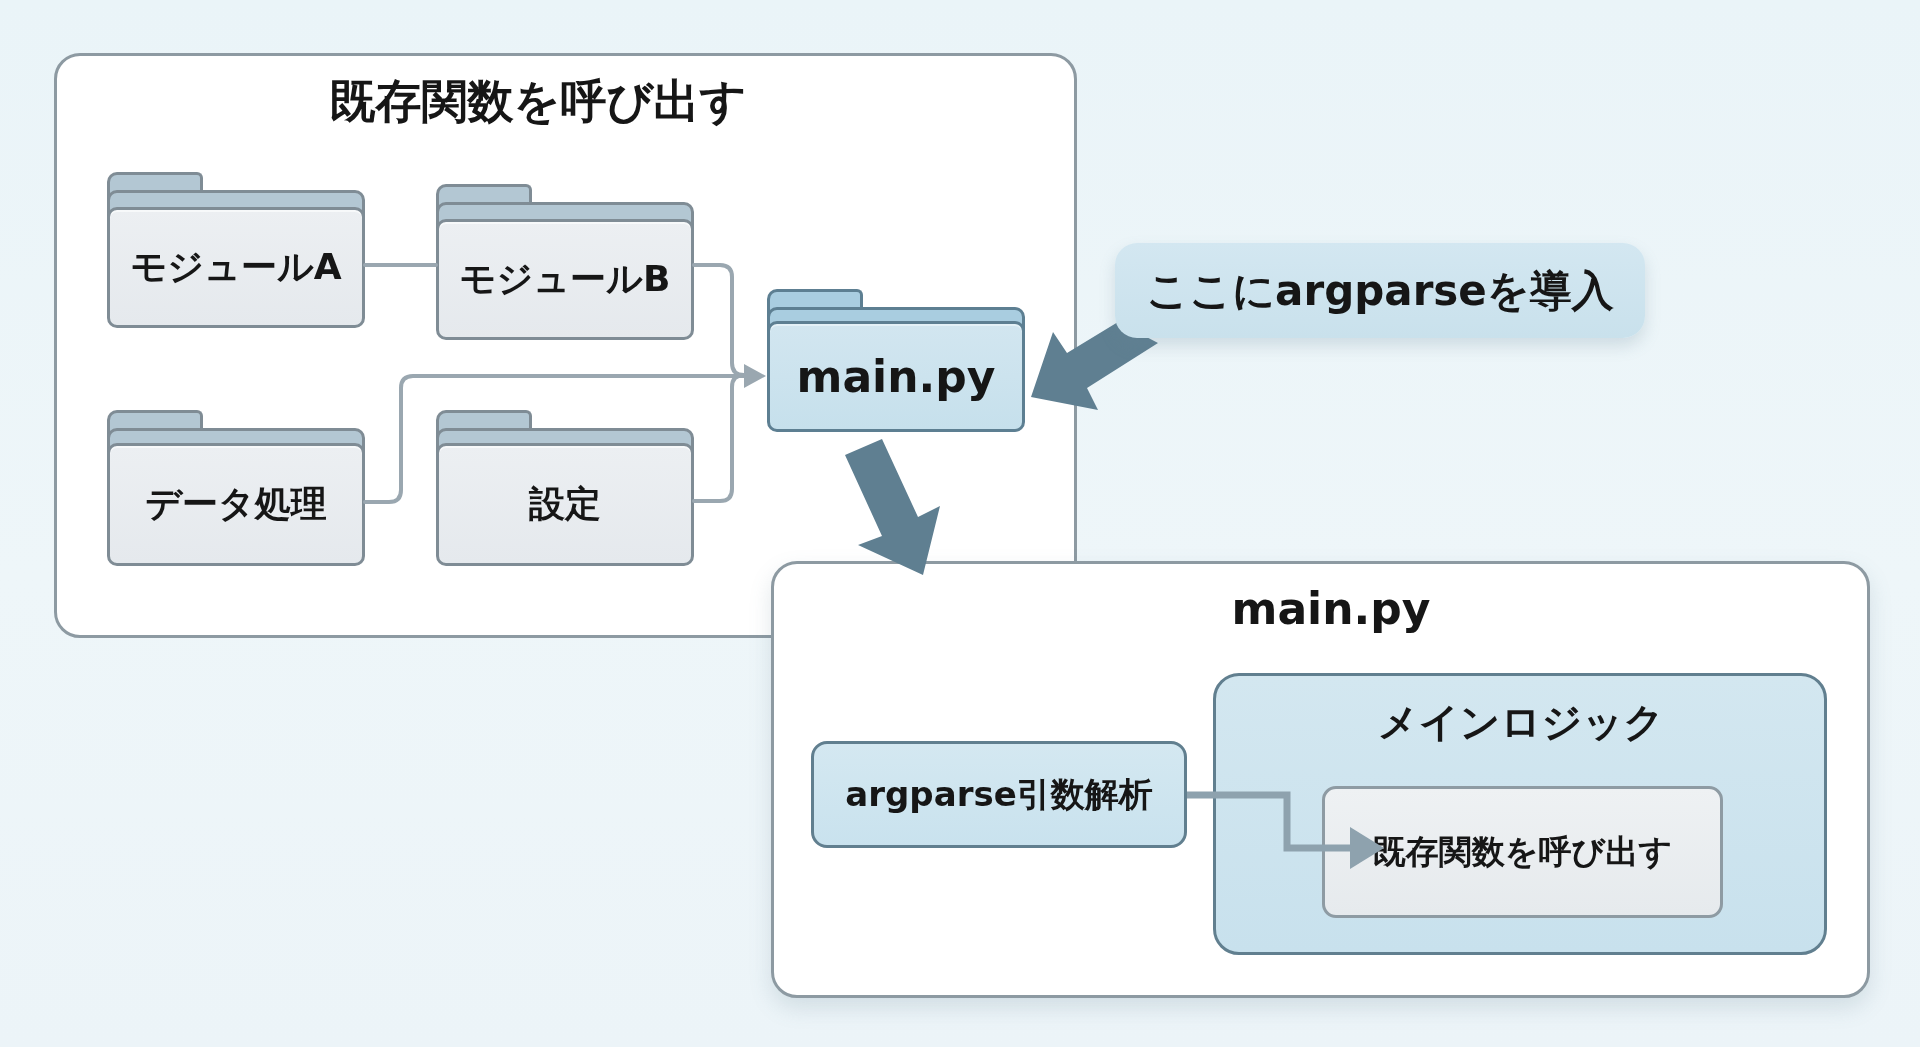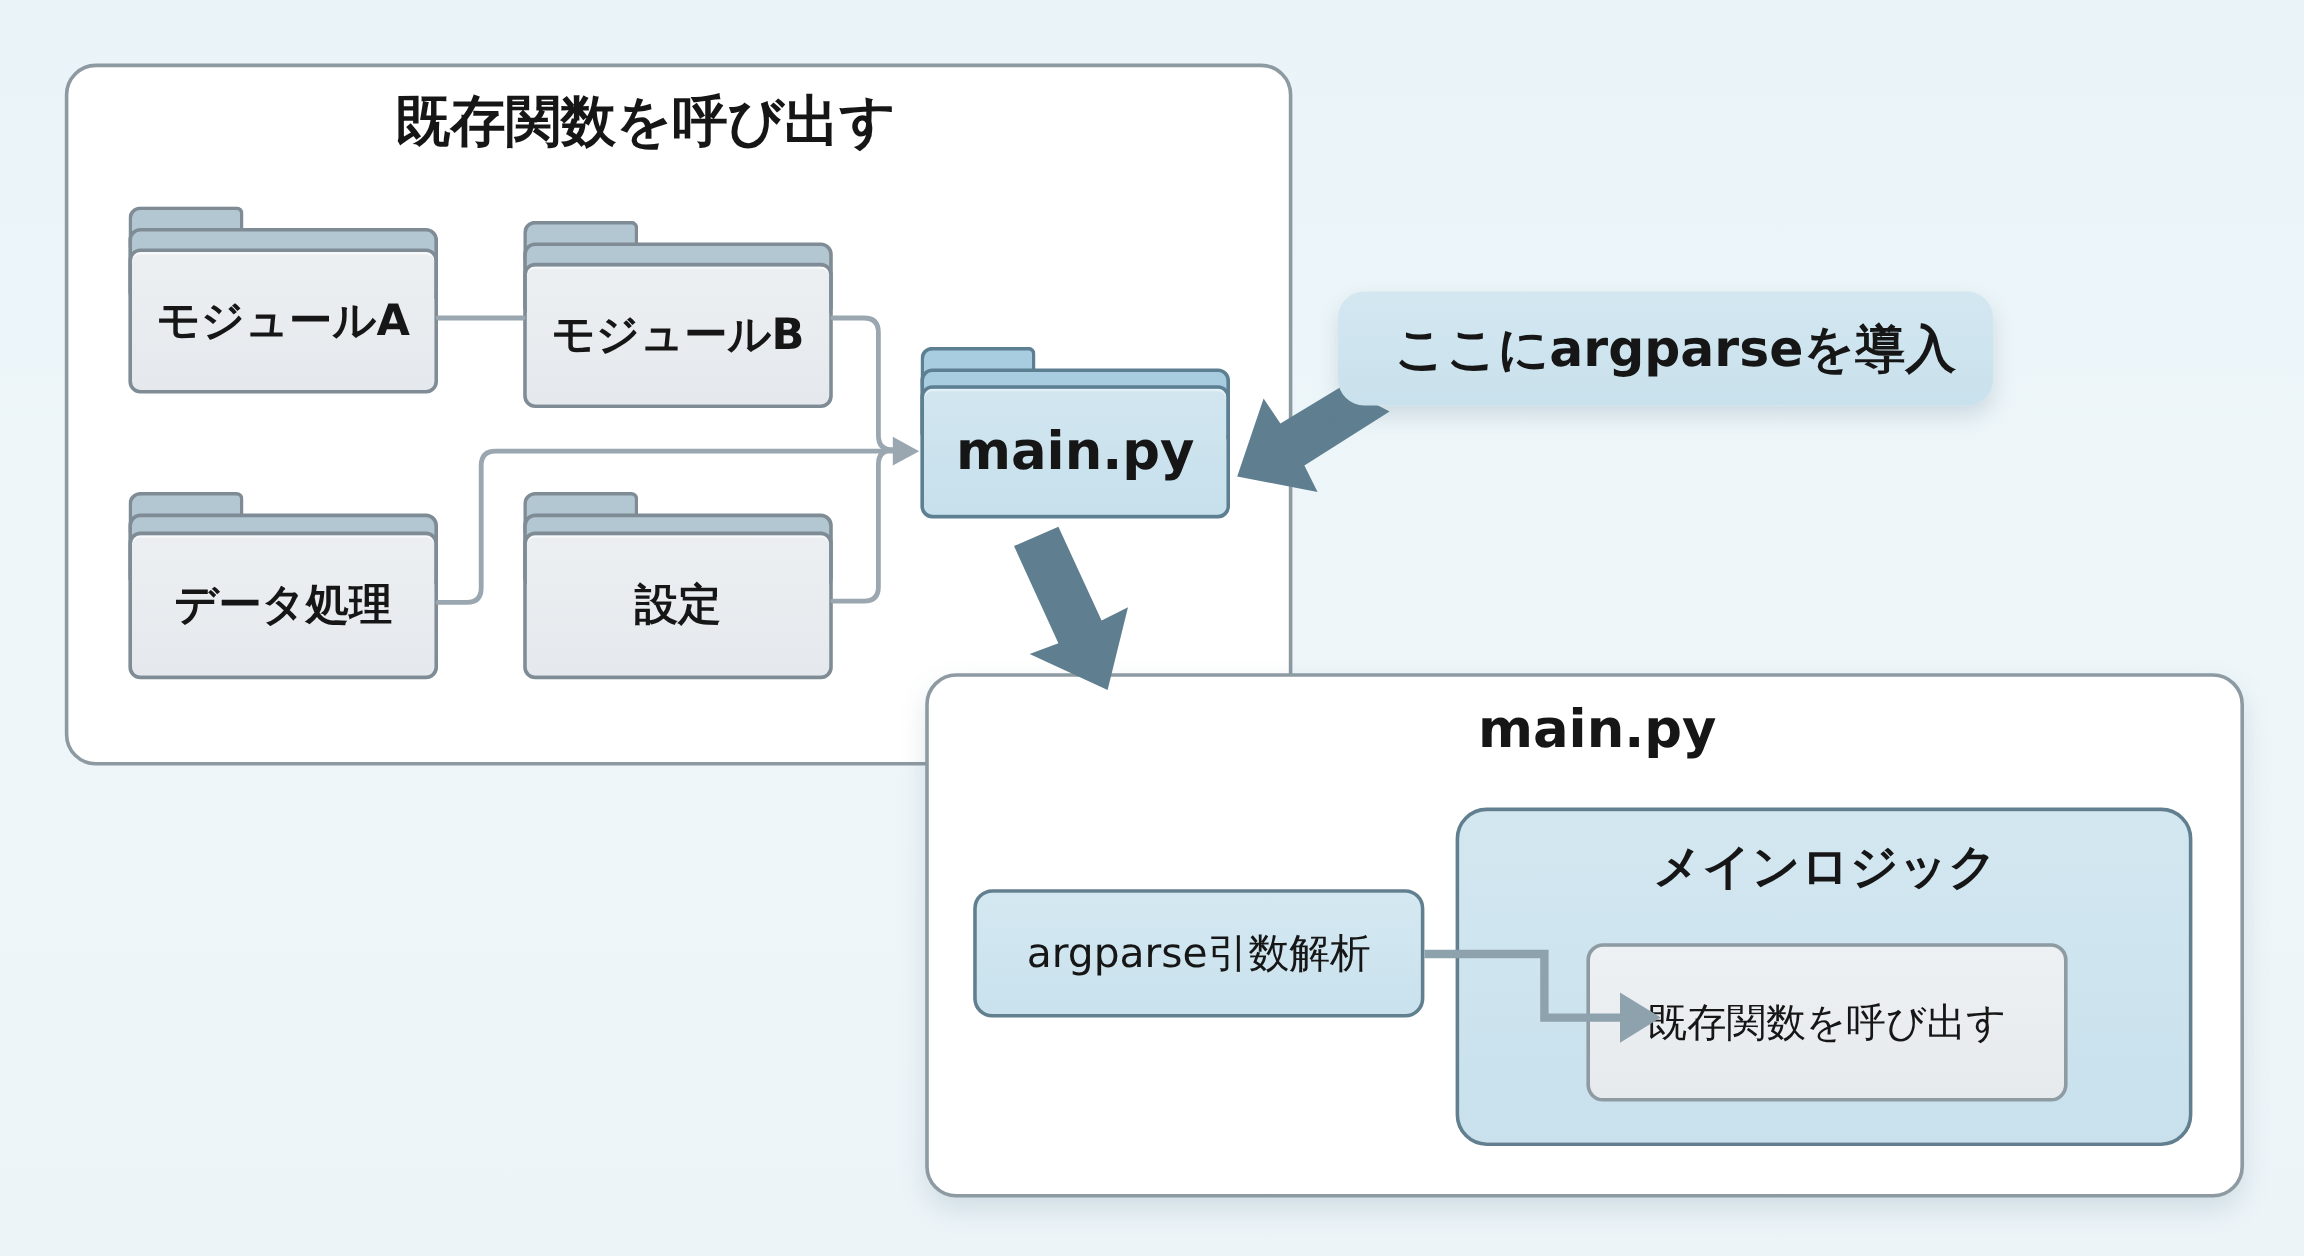--- a/index.html
+++ b/index.html
@@ -2,21 +2,21 @@
 <html><head>
 <meta charset="utf-8">
 <style>
   html, body { margin: 0; padding: 0; }
   body {
     width: 1920px; height: 1047px; overflow: hidden; position: relative;
     background: linear-gradient(180deg, #eaf4f8 0%, #eef6f9 55%, #ecf4f8 100%);
     font-family: "DejaVu Sans", "Liberation Sans", sans-serif;
     color: #161616;
   }
-  .abs { position: absolute; padding-left: 16px; }
+  .abs { position: absolute; }
   .panel {
     position: absolute; background: #ffffff;
     border: 3px solid #8d9aa2; border-radius: 26px; box-sizing: border-box;
   }
   #outer-box { left: 54px; top: 53px; width: 1023px; height: 585px; }
   #bottom-panel {
     left: 771px; top: 561px; width: 1099px; height: 437px;
     box-shadow: 0 10px 22px rgba(90,120,140,0.18);
   }
   .title {
@@ -41,21 +41,21 @@
     display: flex; align-items: center; justify-content: center;
     font-weight: bold; font-size: 36px; white-space: nowrap;
   }
   .folder.blue .back, .folder.blue .tab { background: #a9cde0; border-color: #5d7f92; }
   .folder.blue .front {
     border-color: #5d7f92; background: linear-gradient(180deg, #d2e6f0 0%, #c6e0ec 100%);
     box-shadow: inset 0 2px 0 #e4f1f7; font-size: 44px;
   }
   .box {
     position: absolute; box-sizing: border-box; border: 3px solid #617f8f; border-radius: 16px;
-    display: flex; align-items: center; justify-content: center; font-weight: normal; white-space: nowrap;
+    display: flex; align-items: center; justify-content: center; font-weight: bold; white-space: nowrap;
   }
   #argparse-box {
     left: 811px; top: 741px; width: 376px; height: 107px;
     background: linear-gradient(180deg, #d4e8f1, #c9e2ee); font-size: 34px;
   }
   #main-logic-box {
     left: 1213px; top: 673px; width: 614px; height: 282px; border-radius: 26px;
     background: linear-gradient(180deg, #d3e7f0, #c8e1ed); display: block;
   }
   #call-box {

